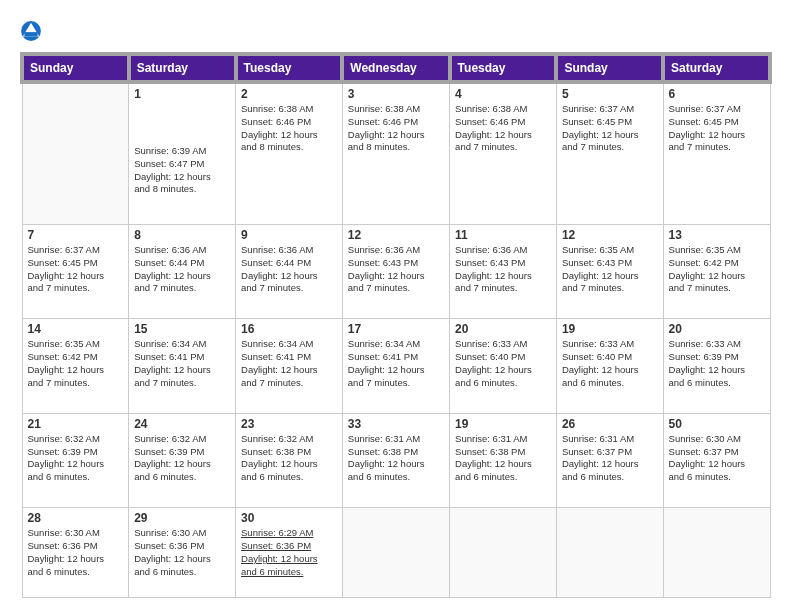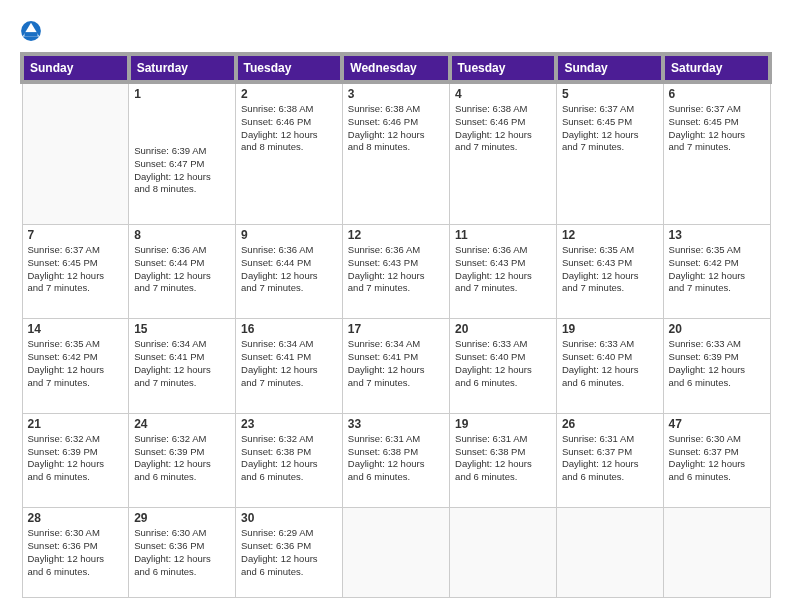--- a/index.html
+++ b/index.html
@@ -326,21 +326,21 @@
 and 6 minutes.</div>
           </td>
           <td>
             <span class="day-number">26</span>
             <div class="day-info" style="white-space: pre-line;">Sunrise: 6:31 AM
 Sunset: 6:37 PM
 Daylight: 12 hours
 and 6 minutes.</div>
           </td>
           <td>
-            <span class="day-number">47</span>
+            <span class="day-number">50</span>
             <div class="day-info" style="white-space: pre-line;">Sunrise: 6:30 AM
 Sunset: 6:37 PM
 Daylight: 12 hours
 and 6 minutes.</div>
           </td>
         </tr>
         <tr class="last-row">
           <td>
             <span class="day-number">28</span>
             <div class="day-info" style="white-space: pre-line;">Sunrise: 6:30 AM
@@ -350,21 +350,21 @@
           </td>
           <td>
             <span class="day-number">29</span>
             <div class="day-info" style="white-space: pre-line;">Sunrise: 6:30 AM
 Sunset: 6:36 PM
 Daylight: 12 hours
 and 6 minutes.</div>
           </td>
           <td>
             <span class="day-number">30</span>
-            <div class="day-info" style="white-space: pre-line;">Sunrise: 6:29 AM
+            <div class="day-info" style="white-space: pre-line; text-decoration: underline;">Sunrise: 6:29 AM
 Sunset: 6:36 PM
 Daylight: 12 hours
 and 6 minutes.</div>
           </td>
           <td class="empty"></td>
           <td class="empty"></td>
           <td class="empty"></td>
           <td class="empty"></td>
         </tr>
       </tbody>

